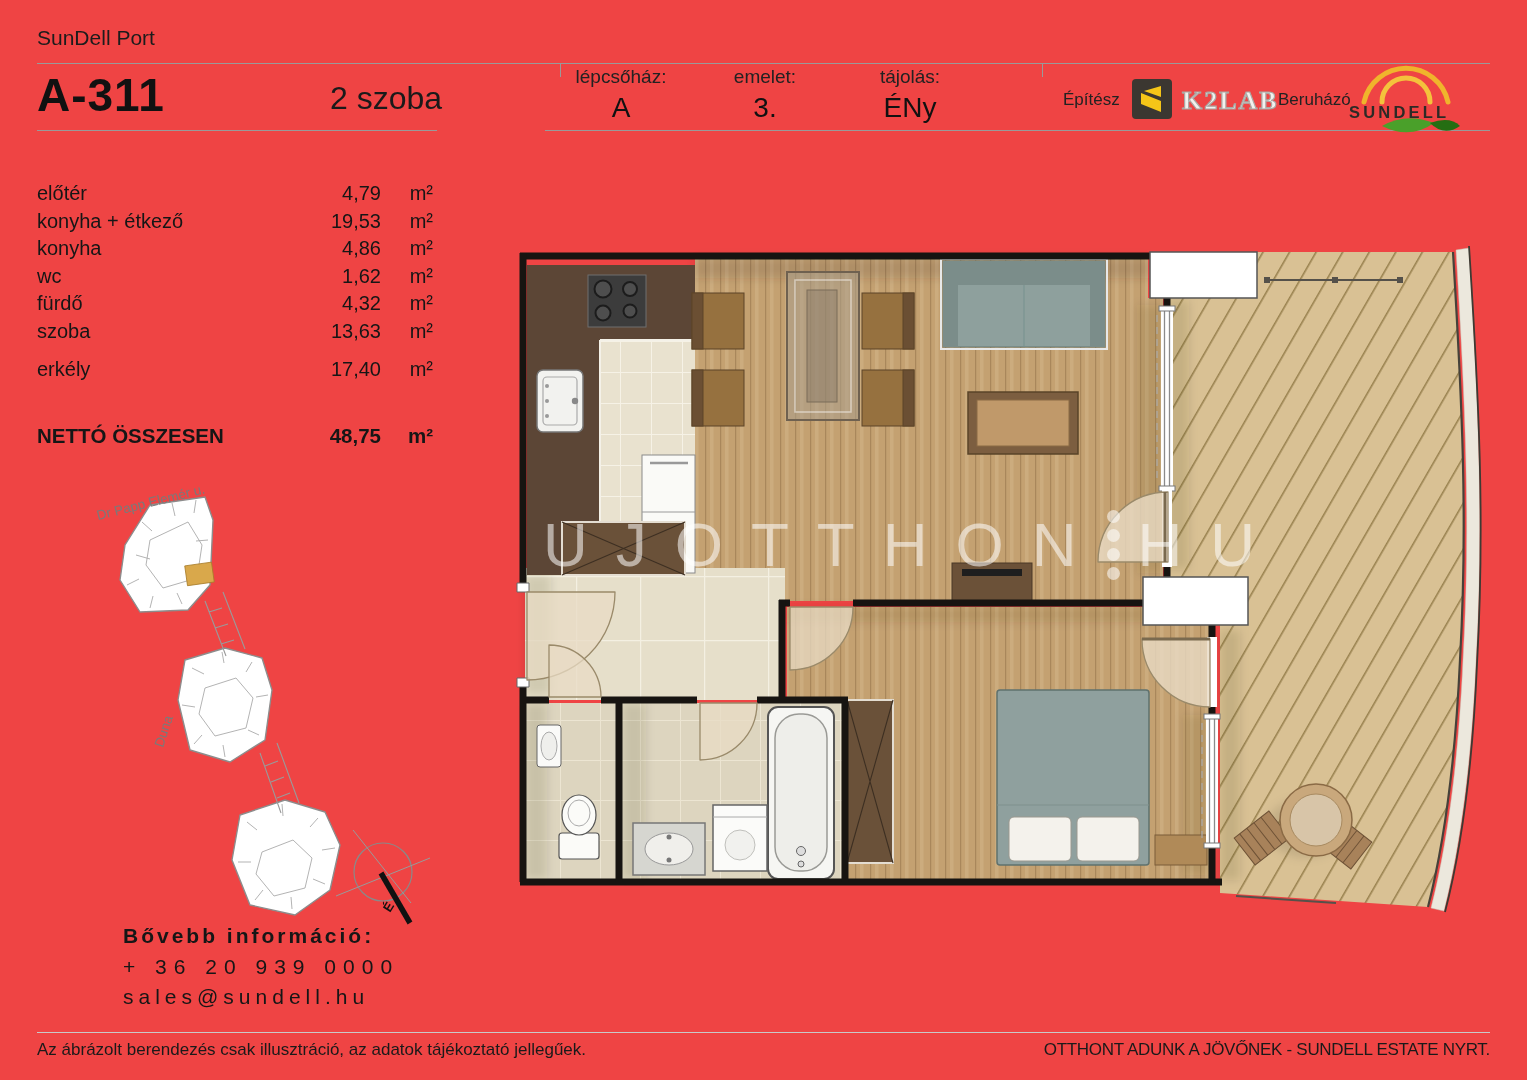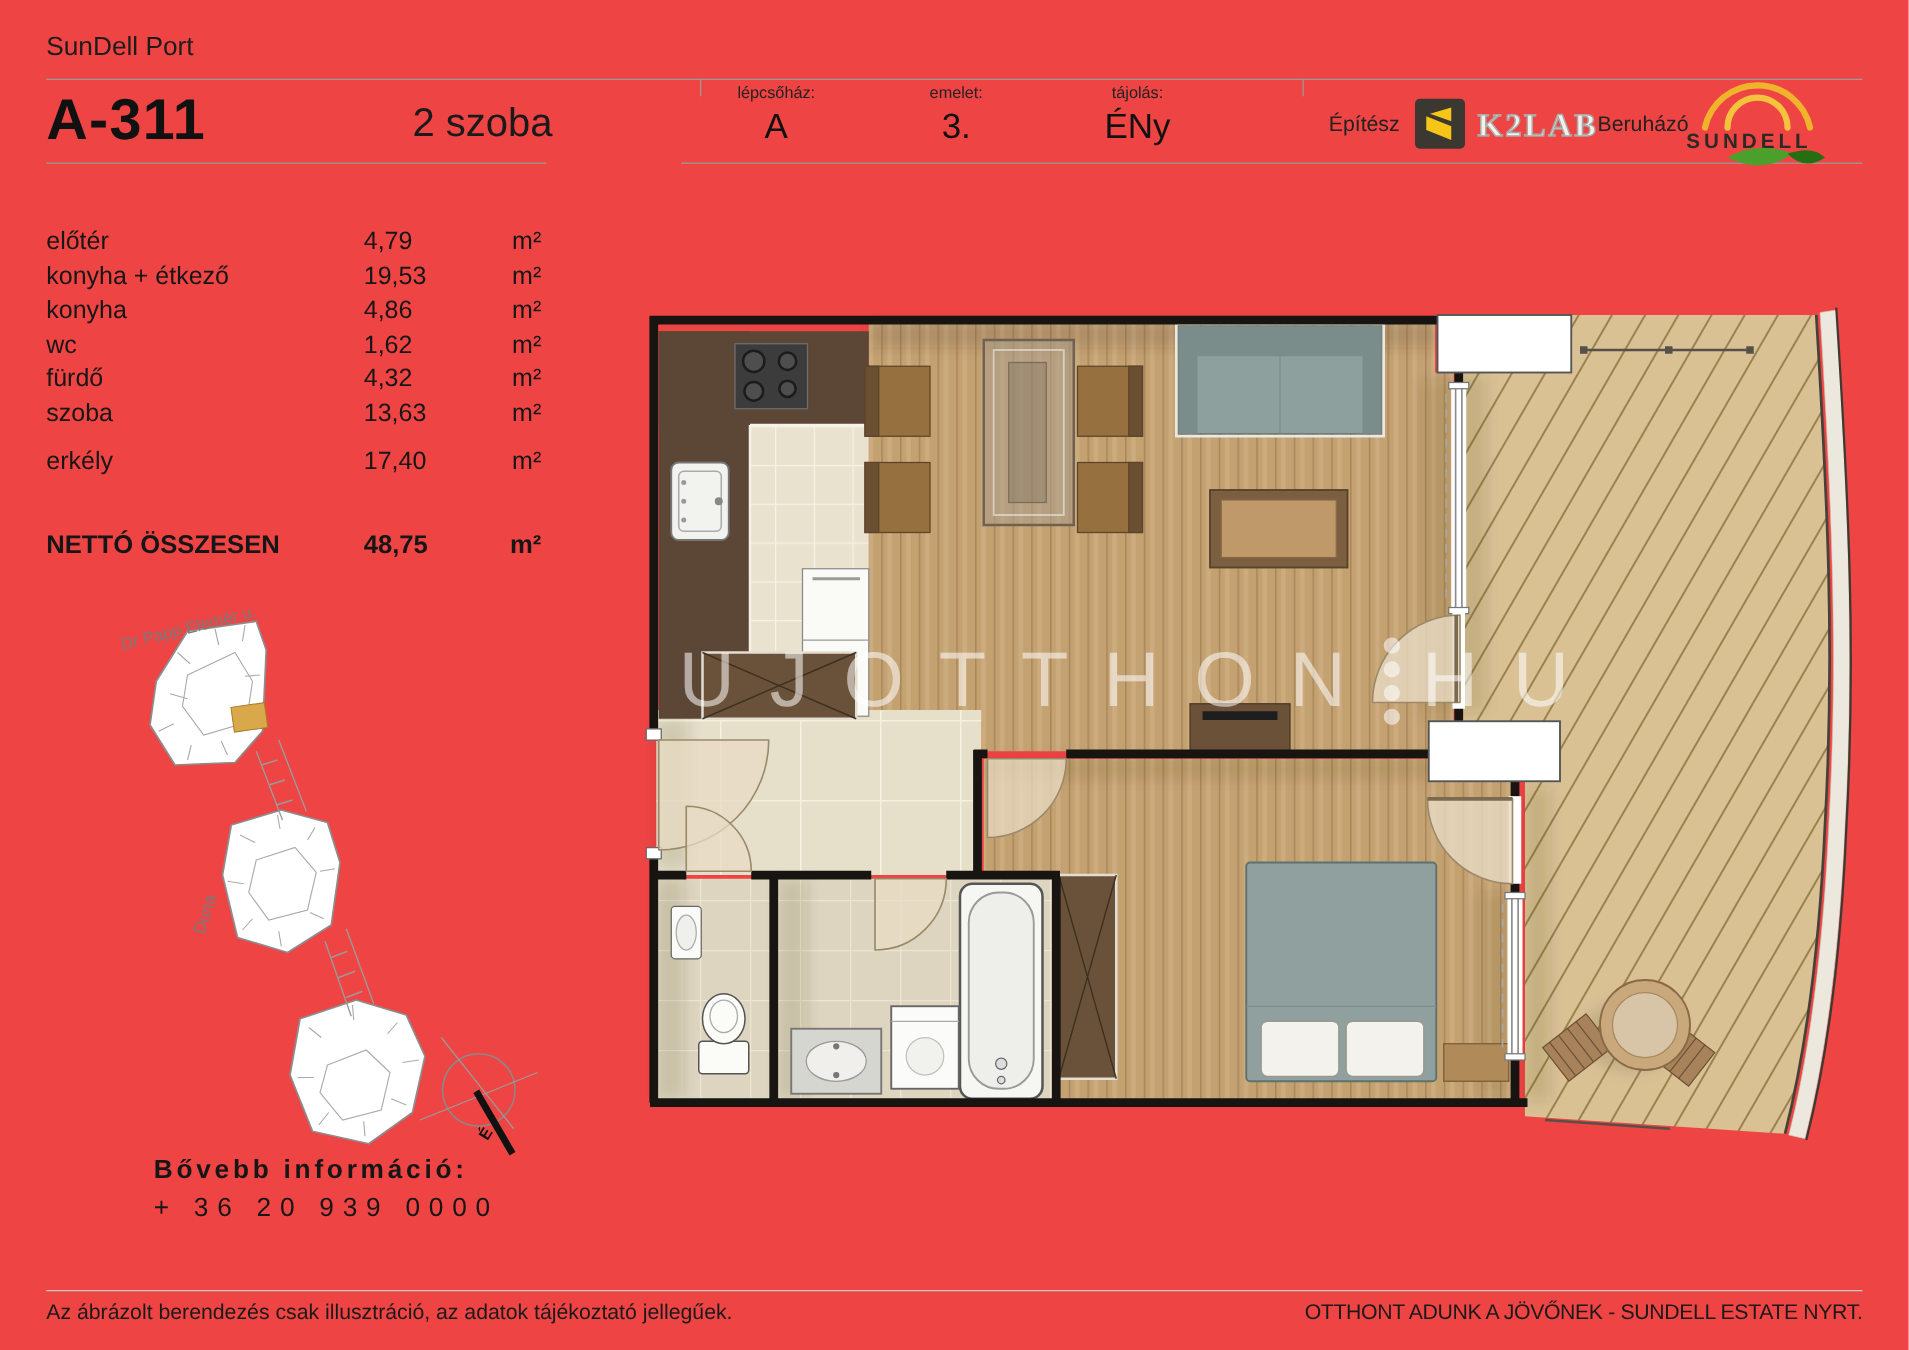--- a/index.html
+++ b/index.html
@@ -5,32 +5,32 @@
   html,body{margin:0;padding:0;background:#ffffff;}
   .page{position:relative;width:1527px;height:1080px;background:#ef4444;overflow:hidden;
         font-family:"Liberation Sans", sans-serif;color:#161616;}
   .abs{position:absolute;}
   
   .project-title{left:37px;top:26px;font-size:21px;color:#1c1c1c;}
   .rule{background:#9a9a9a;height:1px;}
   .unit-code{left:37px;top:68px;font-size:46px;font-weight:bold;letter-spacing:1px;color:#111;}
   .unit-rooms{left:330px;top:80px;font-size:32px;color:#1a1a1a;}
   .hfield{width:130px;text-align:center;top:66px;}
-  .hfield .lbl{font-size:13px;color:#222;}
+  .hfield .lbl{font-size:19px;color:#222;}
   .hfield .val{font-size:28px;color:#111;margin-top:4px;}
   .tick{width:1px;background:#9a9a9a;}
   .brandlbl{font-size:17px;color:#222;}
   .k2-box{width:40px;height:40px;background:#3b3731;border-radius:4px;display:flex;align-items:center;justify-content:center;}
   .k2-text{font-size:26px;font-weight:bold;letter-spacing:2px;color:#f2f1ee;
            -webkit-text-stroke:1.2px #aaa8a4;}
   
   .areas{left:37px;top:182px;width:396px;font-size:20px;}
   .arow{display:flex;align-items:baseline;height:27.5px;}
   .arow .nm{flex:1;}
-  .arow .vl{width:90px;text-align:left;}
+  .arow .vl{width:90px;text-align:right;}
   .arow .un{width:52px;text-align:right;}
   .arow.total{font-weight:bold;margin-top:38px;font-size:20.5px;}
   .gap-erkely{margin-top:11px;}
   
   .contact{left:123px;top:924px;}
   .contact .c1{font-size:21px;font-weight:bold;letter-spacing:3px;}
   .contact .c2{font-size:21px;letter-spacing:7px;margin-top:7px;}
   .contact .c3{font-size:21px;letter-spacing:5px;margin-top:6px;}
   
   .footer-left{left:37px;top:1040px;font-size:17px;color:#1a1a1a;}
@@ -160,20 +160,21 @@
         <path d="M353,830 L411,903 M336,896 L430,858" stroke="#9a9a9a" stroke-width="1" fill="none"></path>
         <path d="M381,873 L410,923" stroke="#111" stroke-width="5.5"></path>
         <text x="390" y="913" font-size="13" font-weight="bold" fill="#111" transform="rotate(-58 390 913)" font-family="Liberation Sans, sans-serif">É</text>
       </g>
     </svg>
   </div>
 
   <div class="abs contact">
     <div class="c1">Bővebb információ:</div>
     <div class="c2">+ 36 20 939 0000</div>
+    <div class="c3">sales@sundell.hu</div>
   </div>
 
   <div class="abs rule" style="left:37px;top:1032px;width:1453px;background:#c9c9c9;"></div>
   <div class="abs footer-right">OTTHONT ADUNK A JÖVŐNEK - SUNDELL ESTATE NYRT.</div>
   <div class="abs footer-left">Az ábrázolt berendezés csak illusztráció, az adatok tájékoztató jellegűek.</div>
 
   <div class="abs plan">
     <svg width="1000" height="700" viewBox="515 245 1000 700">
       <defs>
         <pattern id="wood" width="15" height="220" patternUnits="userSpaceOnUse">

